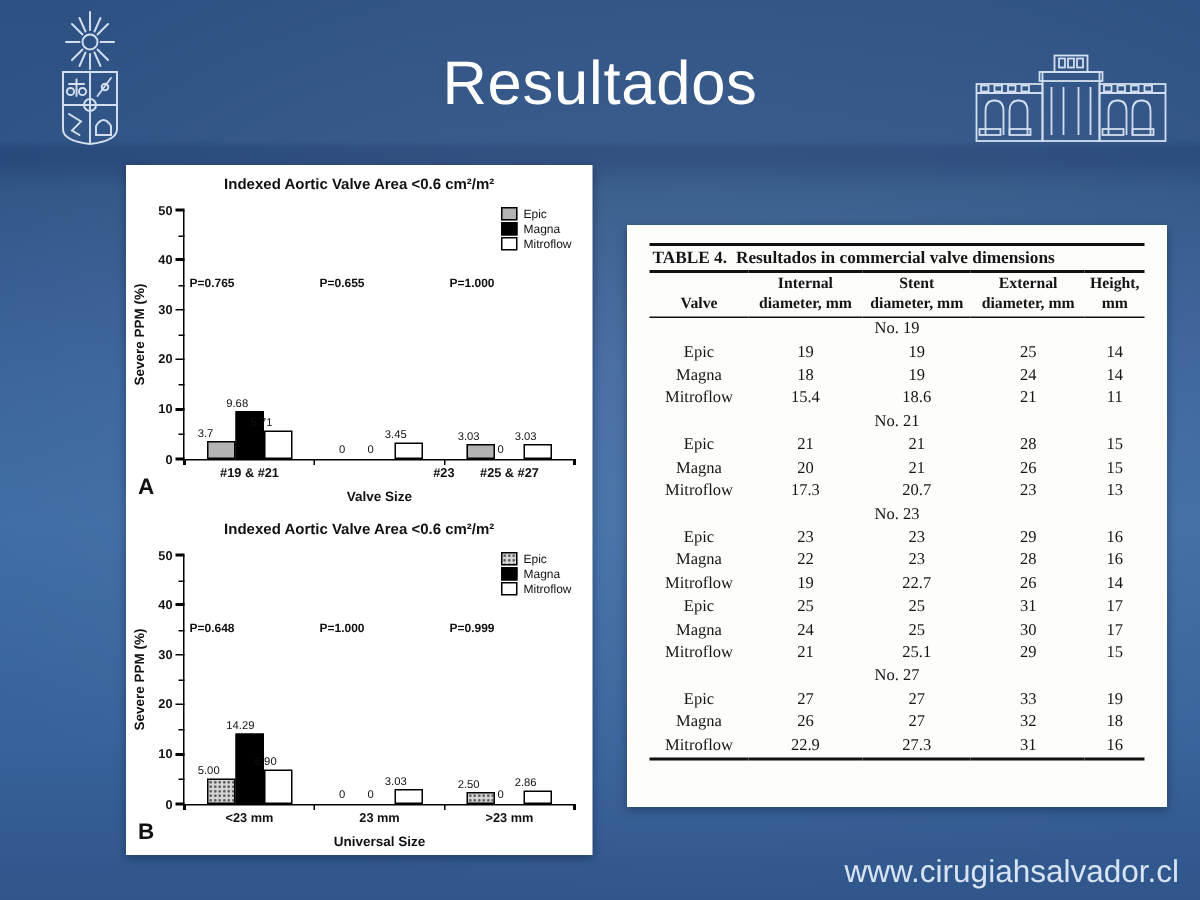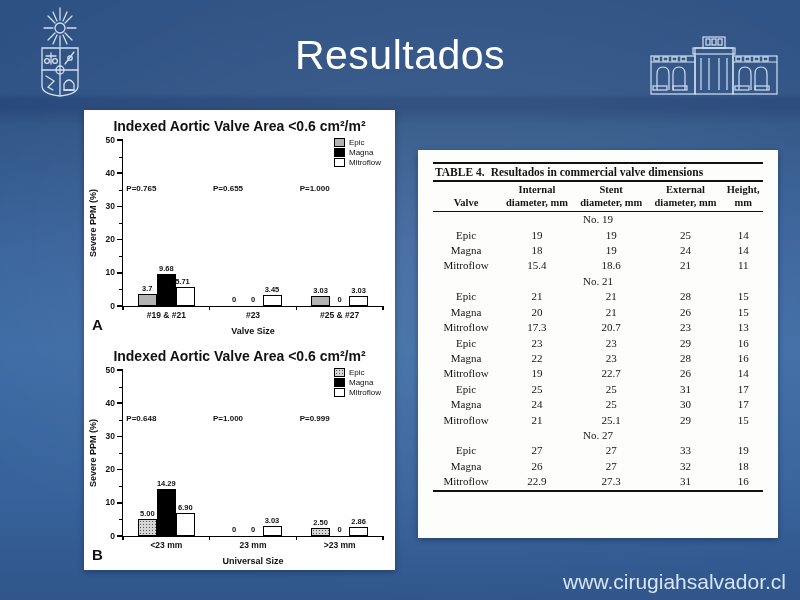--- a/index.html
+++ b/index.html
@@ -14,28 +14,28 @@
   .logo{position:absolute;}
   .logo-left{left:20px;top:6px;}
   .logo-right{left:648px;top:34px;}
   .footer-url{position:absolute;right:14px;bottom:6px;color:#d8e4f4;font-size:21px;}
 
   .charts-panel{position:absolute;left:84px;top:110px;width:311px;height:460px;
     background:#ffffff;box-shadow:0 2px 6px rgba(0,10,30,0.35);}
   .chart{position:absolute;left:0;width:311px;height:228px;}
   .chart-a{top:6px;} .chart-b{top:236px;}
   .c-title{position:absolute;left:0;top:2px;width:311px;text-align:center;
-    font-size:14px;font-weight:bold;color:#111;}
+    font-size:10px;font-weight:bold;color:#111;}
   .c-plot{position:absolute;left:38px;top:24px;width:260px;height:166px;
     border-left:1.5px solid #000;border-bottom:1.5px solid #000;}
   .ytick{position:absolute;background:#000;}
   .yticklab{position:absolute;width:24px;text-align:right;font-size:8.5px;font-weight:bold;color:#111;}
   .ylab{position:absolute;font-size:9px;font-weight:bold;color:#111;white-space:nowrap;}
   .bar{position:absolute;box-sizing:border-box;border:1px solid #000;}
-  .bar-lab{position:absolute;text-align:center;font-size:7.5px;font-weight:bold;color:#111;}
+  .bar-lab{position:absolute;font-size:7.5px;font-weight:normal;color:#111;}
   .p-lab{position:absolute;text-align:left;font-size:8px;font-weight:bold;color:#111;}
   .xtick{position:absolute;width:1.5px;height:4px;background:#000;}
   .xcat{position:absolute;text-align:center;font-size:8.5px;font-weight:bold;color:#111;}
   .xlab{position:absolute;text-align:center;font-size:9px;font-weight:bold;color:#111;}
   .pletter{position:absolute;left:8px;top:200px;font-size:15px;font-weight:bold;color:#111;}
   .legend{position:absolute;top:-2px;right:2px;}
   .legend-item{display:flex;align-items:center;margin-bottom:1px;}
   .swatch{display:inline-block;width:11px;height:9px;border:1.2px solid #000;box-sizing:border-box;margin-right:4px;}
   .legend-label{font-size:8px;color:#111;}
 
@@ -148,21 +148,21 @@
           <div class="bar-lab" style="left: 27.8333px; width: 31px; top: 123.862px;">9.68</div>
           <div class="bar" style="left: 52.8333px; bottom: 0px; width: 19px; height: 18.9572px; background: rgb(255, 255, 255);"></div>
           <div class="bar-lab" style="left: 44px; width: 31px; top: 137.043px;">5.71</div>
           <div class="p-lab" style="left: 3.33333px; width: 80px; top: 44.44px;">P=0.765</div>
           <div class="xcat" style="left: -6.66667px; width: 100px; top: 170px;">#19 &amp; #21</div>
           <div class="bar-lab" style="left: 103px; width: 16px; top: 155px;">0</div>
           <div class="bar-lab" style="left: 122px; width: 16px; top: 155px;">0</div>
           <div class="bar" style="left: 139.5px; bottom: 0px; width: 19px; height: 11.454px; background: rgb(255, 255, 255);"></div>
           <div class="bar-lab" style="left: 133.5px; width: 31px; top: 144.546px;">3.45</div>
           <div class="p-lab" style="left: 90px; width: 80px; top: 44.44px;">P=0.655</div>
-          <div class="xcat" style="left: 80px; width: 100px; top: 170px;">#23</div>
+          <div class="xcat" style="left: 80px; width: 100px; top: 170px; text-align: right;">#23</div>
           <div class="bar" style="left: 188.167px; bottom: 0px; width: 19px; height: 10.0596px; background: rgb(179, 179, 179);"></div>
           <div class="bar-lab" style="left: 182.167px; width: 31px; top: 145.94px;">3.03</div>
           <div class="bar-lab" style="left: 208.667px; width: 16px; top: 155px;">0</div>
           <div class="bar" style="left: 226.167px; bottom: 0px; width: 19px; height: 10.0596px; background: rgb(255, 255, 255);"></div>
           <div class="bar-lab" style="left: 220.167px; width: 31px; top: 145.94px;">3.03</div>
           <div class="p-lab" style="left: 176.667px; width: 80px; top: 44.44px;">P=1.000</div>
           <div class="xcat" style="left: 166.667px; width: 100px; top: 170px;">#25 &amp; #27</div>
           <div class="xtick" style="left: -0.75px; top: 166px;"></div>
           <div class="xtick" style="left: 85.9167px; top: 166px;"></div>
           <div class="xtick" style="left: 172.583px; top: 166px;"></div>
@@ -328,20 +328,23 @@
             <td>15</td>
           </tr>
           <tr>
             <td class="name-cell">Mitroflow</td>
             <td>17.3</td>
             <td>20.7</td>
             <td>23</td>
             <td>13</td>
           </tr>
           <tr>
+            <td class="group-cell" colspan="5">No. 23</td>
+          </tr>
+          <tr>
             <td class="name-cell">Epic</td>
             <td>23</td>
             <td>23</td>
             <td>29</td>
             <td>16</td>
           </tr>
           <tr>
             <td class="name-cell">Magna</td>
             <td>22</td>
             <td>23</td>

